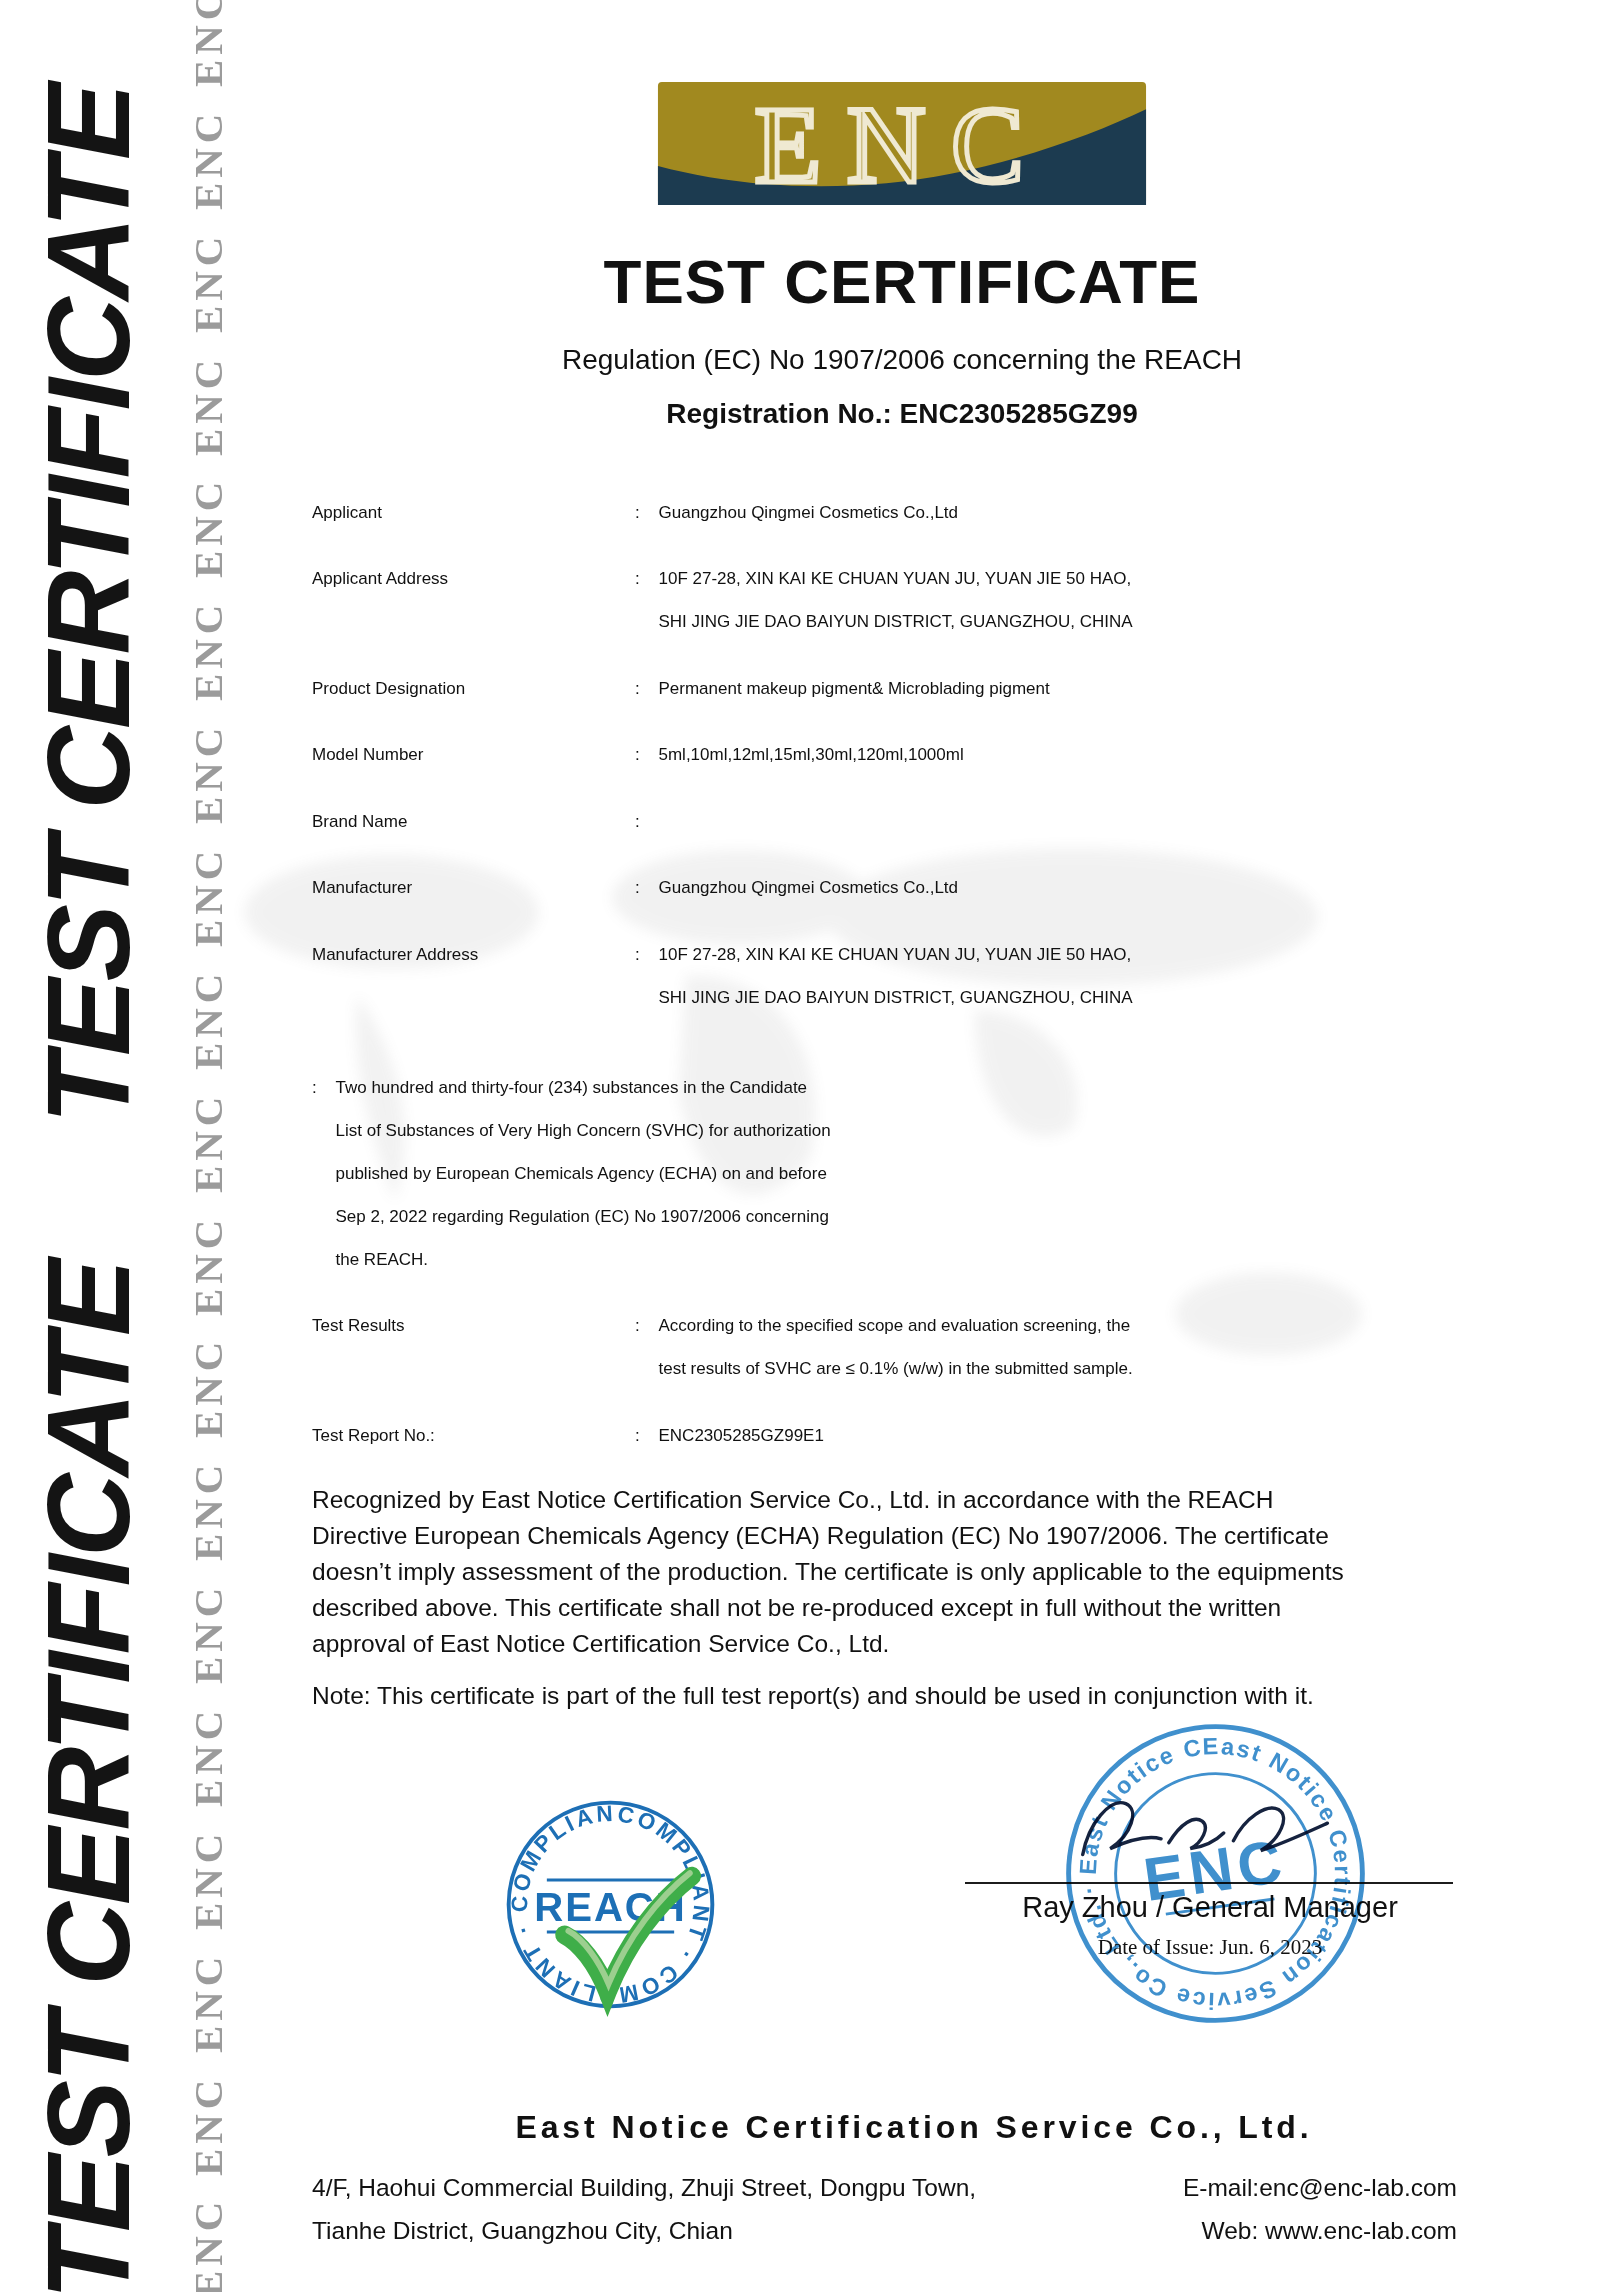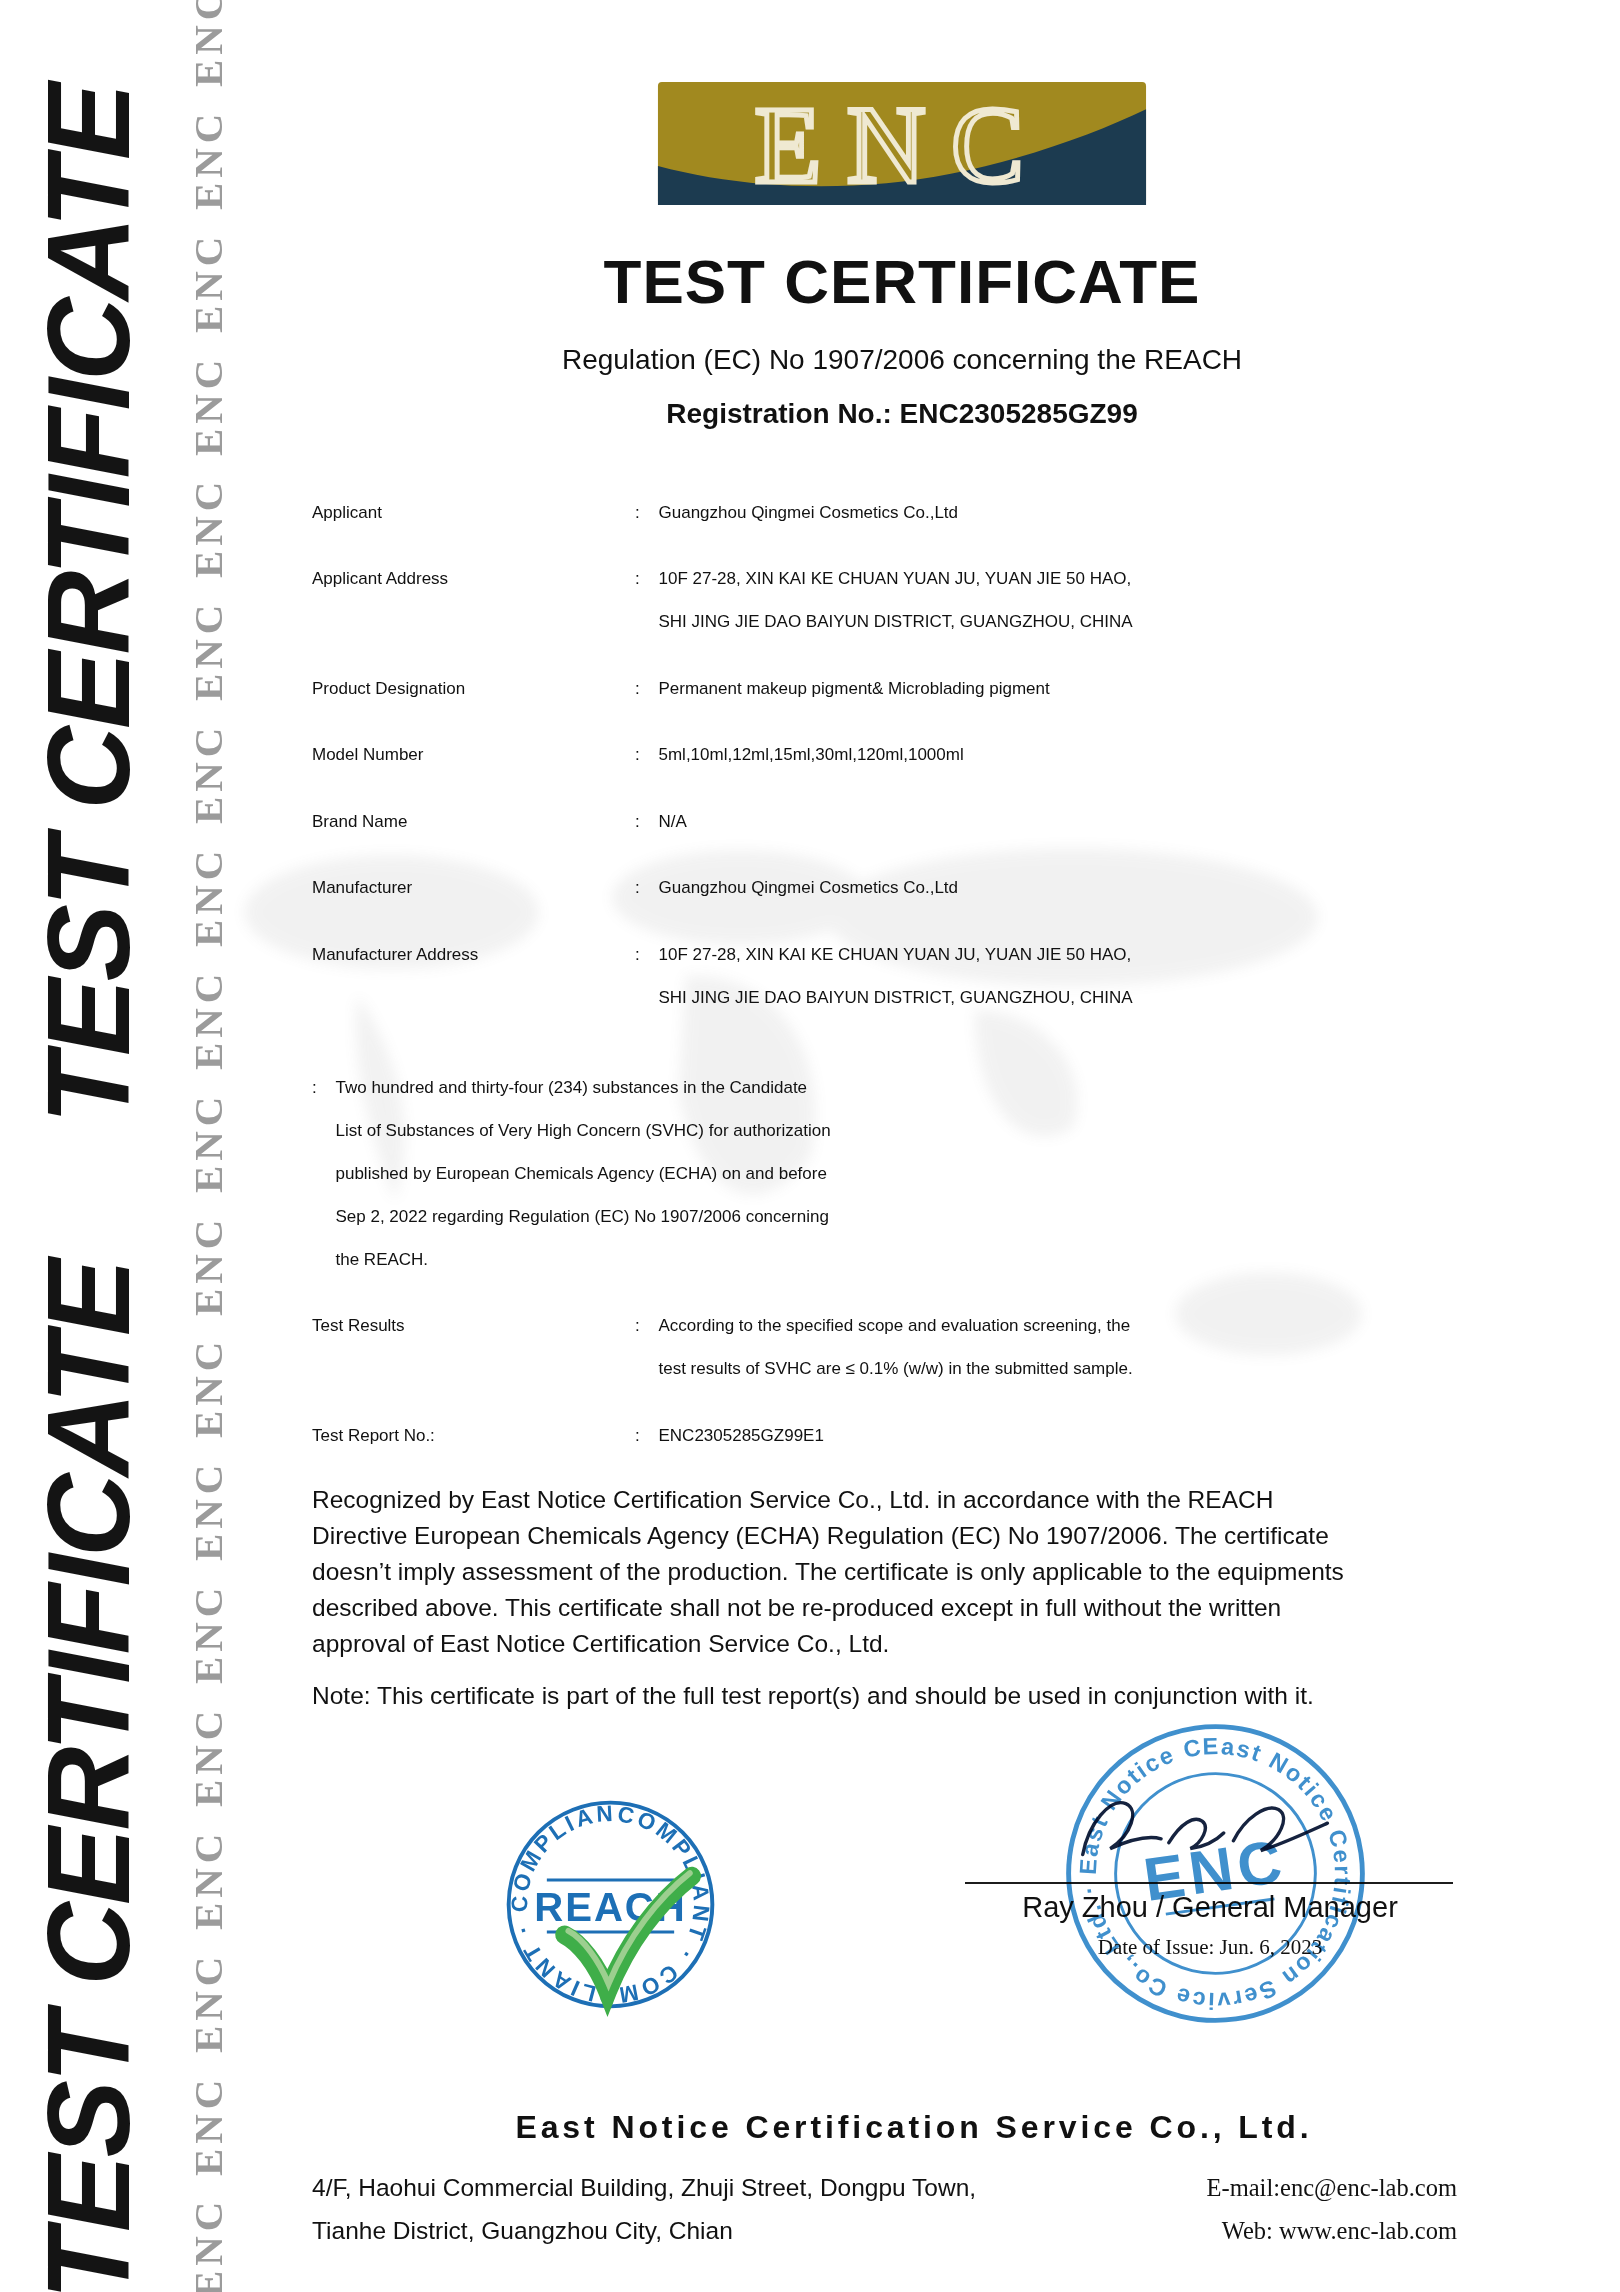--- a/index.html
+++ b/index.html
@@ -71,21 +71,21 @@
   .sign-line{position:absolute;left:0;top:169px;width:488px;border-top:2px solid #1c1c1c;}
   .sign-name{position:absolute;left:0;top:178px;width:100%;text-align:center;font-size:29px;}
   .sign-date{position:absolute;left:0;top:222px;width:100%;text-align:center;font-size:21px;font-family:Liberation Serif, serif;}
   .seal-svg{position:absolute;left:86px;top:-3.9px;width:329px;height:329px;mix-blend-mode:multiply;opacity:.92;transform:rotate(-8deg);}
 
   
   .footer-company{position:absolute;left:324px;top:2109px;width:1180px;text-align:center;
     font-size:32px;font-weight:bold;letter-spacing:3.9px;}
   .footer-contacts{position:absolute;left:312px;top:2166px;width:1145px;
     display:flex;justify-content:space-between;font-size:24.5px;line-height:43px;}
-  .footer-right{text-align:right;font-family:Liberation Serif, serif;}
+  .footer-right{text-align:right;}
 </style>
 </head>
 <body>
 
 <div class="page">
 
   <svg class="map-wm" viewBox="0 0 1290 860">
     <defs>
         <filter id="wmblur">
           <feGaussianBlur stdDeviation="7"></feGaussianBlur>
@@ -141,21 +141,20 @@
         <div class="field-value">Permanent makeup pigment&amp; Microblading pigment</div>
       </div>
       <div class="field-row">
         <div class="field-label">Model Number</div>
         <div class="field-colon">:</div>
         <div class="field-value">5ml,10ml,12ml,15ml,30ml,120ml,1000ml</div>
       </div>
       <div class="field-row">
         <div class="field-label">Brand Name</div>
         <div class="field-colon">:</div>
-        <div class="field-value">N/A</div>
       </div>
       <div class="field-row">
         <div class="field-label">Manufacturer</div>
         <div class="field-colon">:</div>
         <div class="field-value">Guangzhou Qingmei Cosmetics Co.,Ltd</div>
       </div>
       <div class="field-row">
         <div class="field-label">Manufacturer Address</div>
         <div class="field-colon">:</div>
         <div class="field-value">10F 27-28, XIN KAI KE CHUAN YUAN JU, YUAN JIE 50 HAO,

